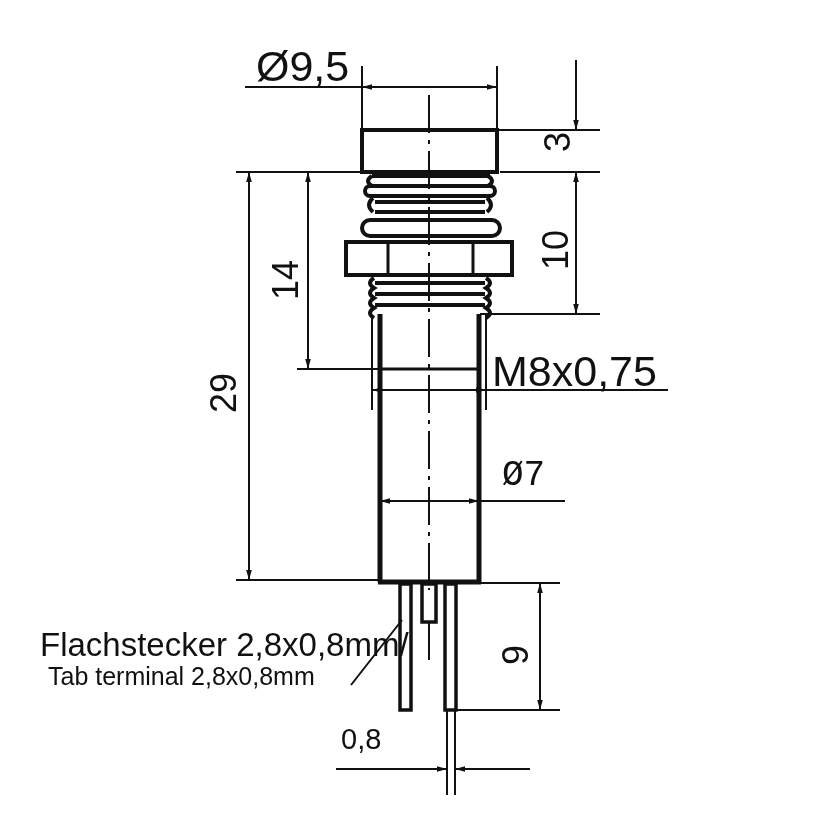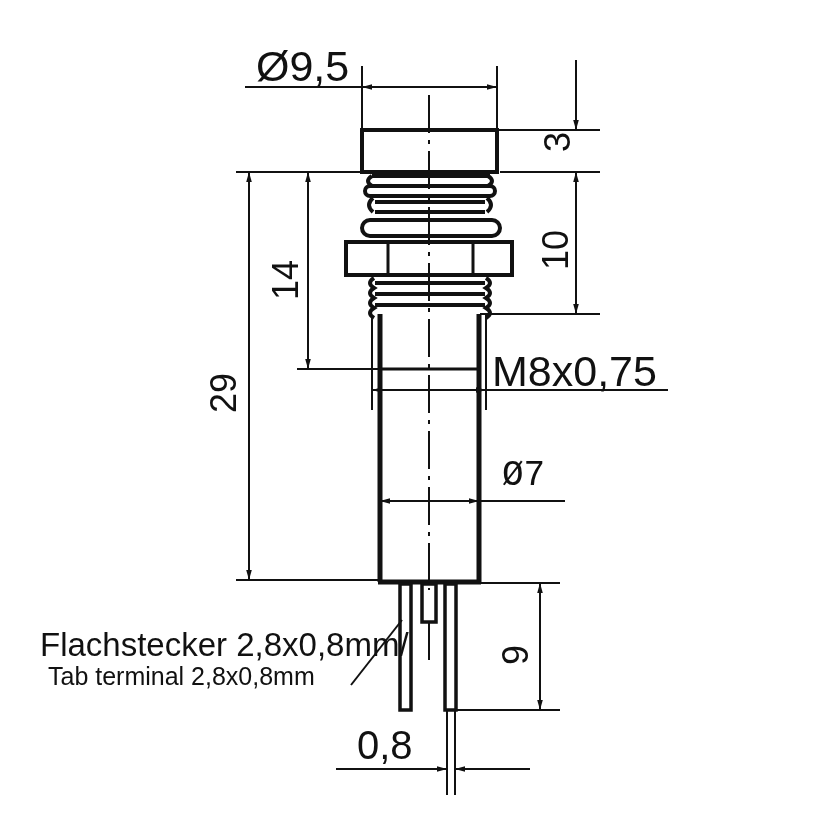--- a/index.html
+++ b/index.html
@@ -121,16 +121,16 @@
 </svg>
 
 <div class="lbl" style="left:256px; top:45px; font-size:43px;">Ø9,5</div>
 <div class="lbl" style="left:540px; top:152px; font-size:36px; transform:rotate(-90deg); transform-origin:left top;">3</div>
 <div class="lbl" style="left:538px; top:270px; font-size:36px; transform:rotate(-90deg); transform-origin:left top;">10</div>
 <div class="lbl" style="left:268px; top:300px; font-size:36px; transform:rotate(-90deg); transform-origin:left top;">14</div>
 <div class="lbl" style="left:206px; top:413px; font-size:36px; transform:rotate(-90deg); transform-origin:left top;">29</div>
 <div class="lbl" style="left:492px; top:350px; font-size:43px;">M8x0,75</div>
 <div class="lbl" style="left:502px; top:458px; font-size:36px;font-family:Liberation Mono, monospace;">Ø7</div>
 <div class="lbl" style="left:498px; top:665px; font-size:36px; transform:rotate(-90deg); transform-origin:left top;">9</div>
-<div class="lbl" style="left:357px; top:725px; font-size:40px;">0,8</div>
+<div class="lbl" style="left:341px; top:725px; font-size:29px;">0,8</div>
 
 <div class="lbl" style="left:40px; top:628px; font-size:33px;">Flachstecker 2,8x0,8mm/</div>
 <div class="lbl" style="left:28px; top:664px; font-size:25px;margin-left:20px;">Tab terminal 2,8x0,8mm</div>
 
 </body></html>

